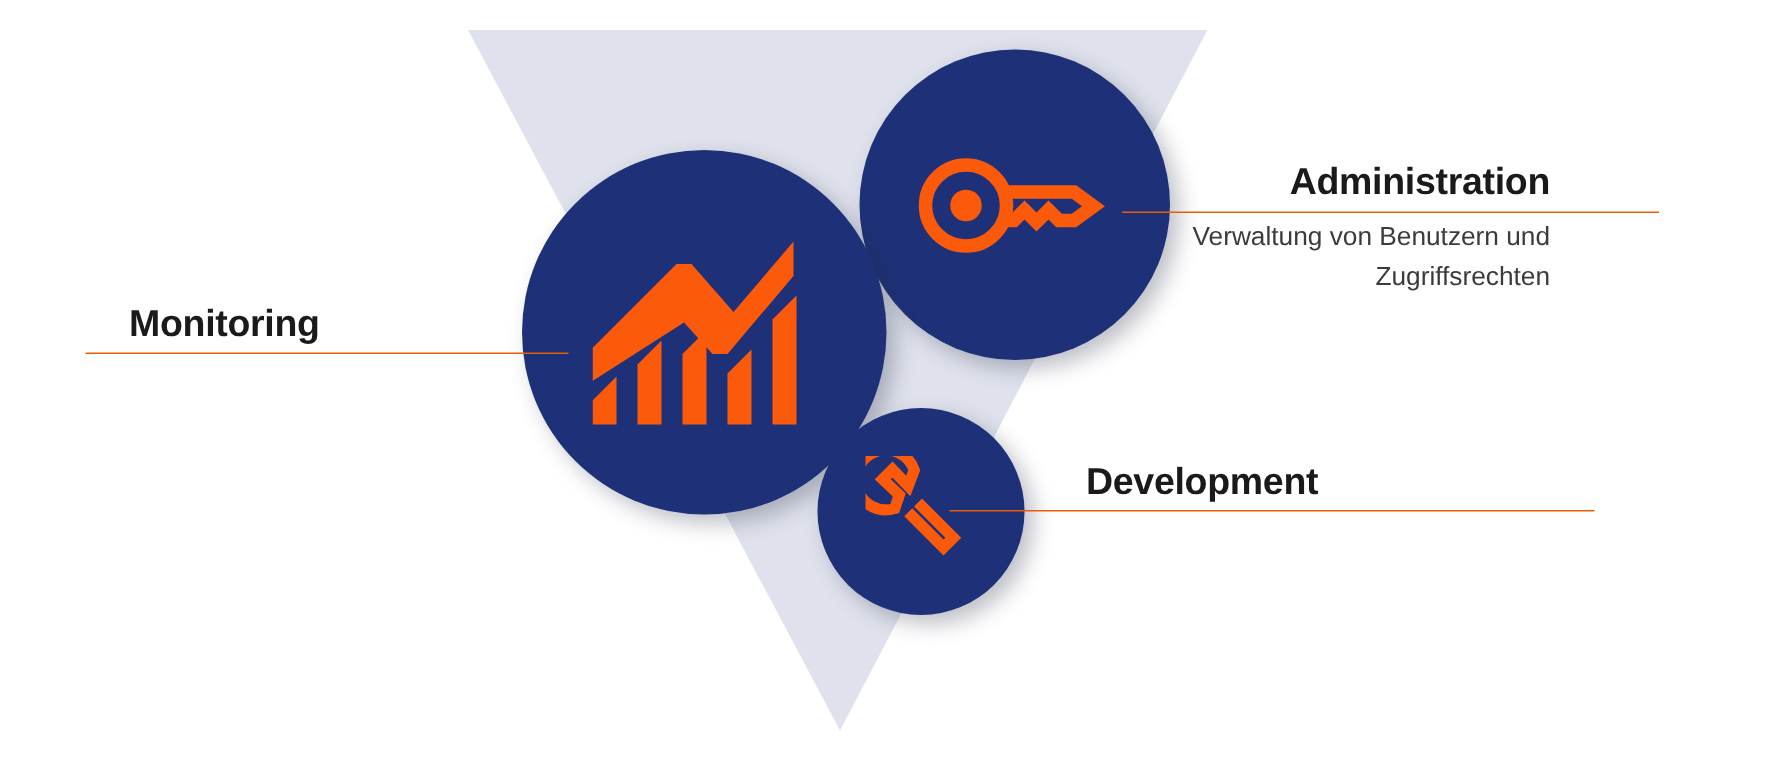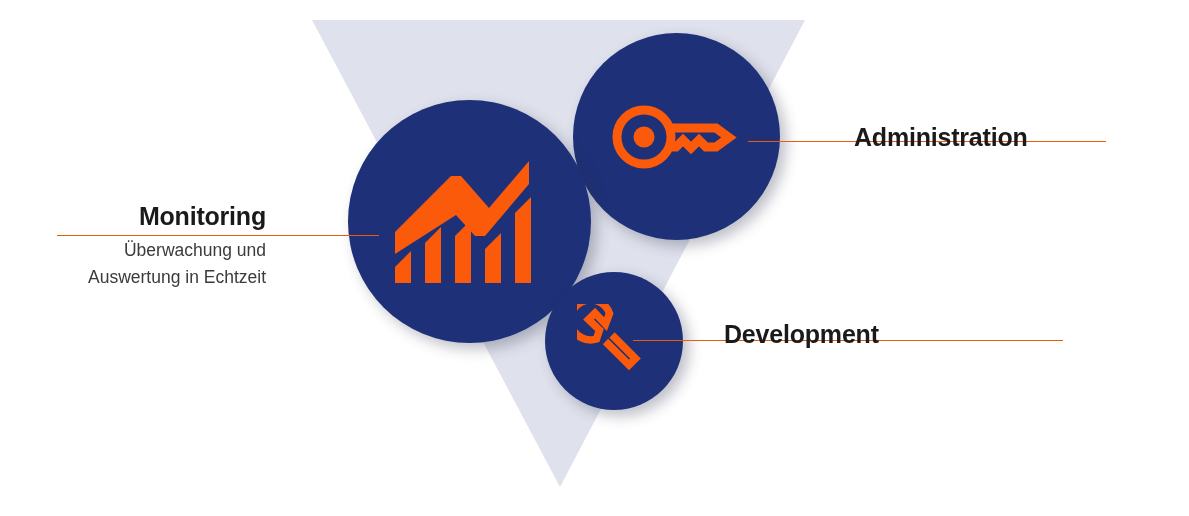--- a/index.html
+++ b/index.html
@@ -99,30 +99,29 @@
   }
 
   .block-monitoring {
     left: 86px;
     top: 201px;
     text-align: right;
   }
   .block-monitoring .label-desc { padding-left: 2px; padding-top: 6px; }
 
   .block-administration {
-    left: 854px;
+    left: 786px;
     top: 106px;
     text-align: right;
-    margin-top: 16px;
   }
   .block-administration .label-desc { padding-left: 9px; padding-top: 8px; }
 
   .block-development {
     left: 724px;
-    top: 319px;
+    top: 306px;
     text-align: left;
   }
   .block-development .label-desc { padding-left: 4px; padding-top: 8px; }
 </style>
 </head>
 <body>
 
 <div id="stage">
 
   <svg class="bg-triangle" viewBox="0 0 1189 516" xmlns="http://www.w3.org/2000/svg">
@@ -162,25 +161,25 @@
     <svg class="node-icon" width="74" height="74" viewBox="0 0 74 74" xmlns="http://www.w3.org/2000/svg">
       <g fill="none" stroke="#fa5a0a" stroke-width="7.5" stroke-linejoin="miter" stroke-linecap="butt">
         <path d="M 32.5 9.5 A 20 20 0 1 0 19.5 35 L 22.5 26 L 11.5 15.5 L 18 9 L 28.5 20 Z"></path>
         <path d="M 35 31 L 58.5 54.5 L 52 61 L 28.5 37.5"></path>
       </g>
     </svg>
   </div>
 
   <div class="label-block block-monitoring">
     <div class="label-title">Monitoring</div>
-    <div class="label-desc">Überwachung und
-Auswertung in Echtzeit</div>
   </div>
 
   <div class="label-block block-administration">
     <div class="label-title">Administration</div>
+    <div class="label-desc">Verwaltung von Benutzern und
+Zugriffsrechten</div>
   </div>
 
   <div class="label-block block-development">
     <div class="label-title">Development</div>
   </div>
 
 </div>
 
 </body></html>

